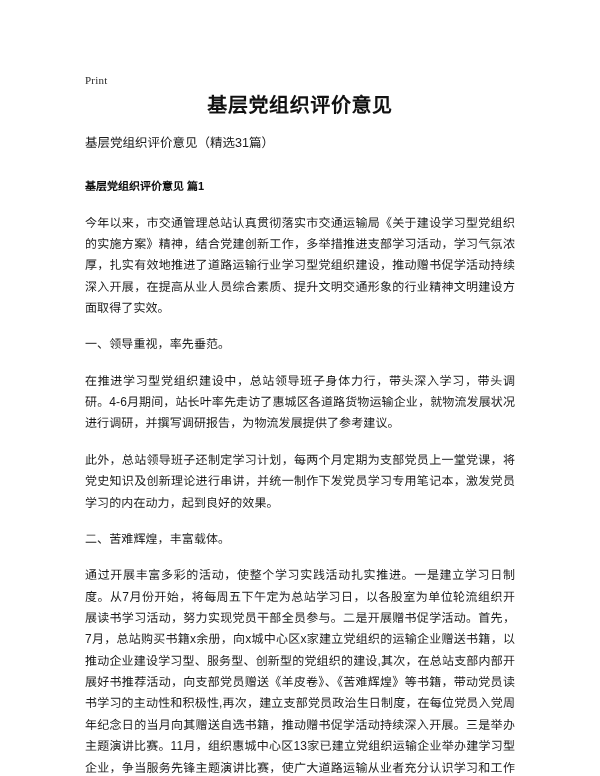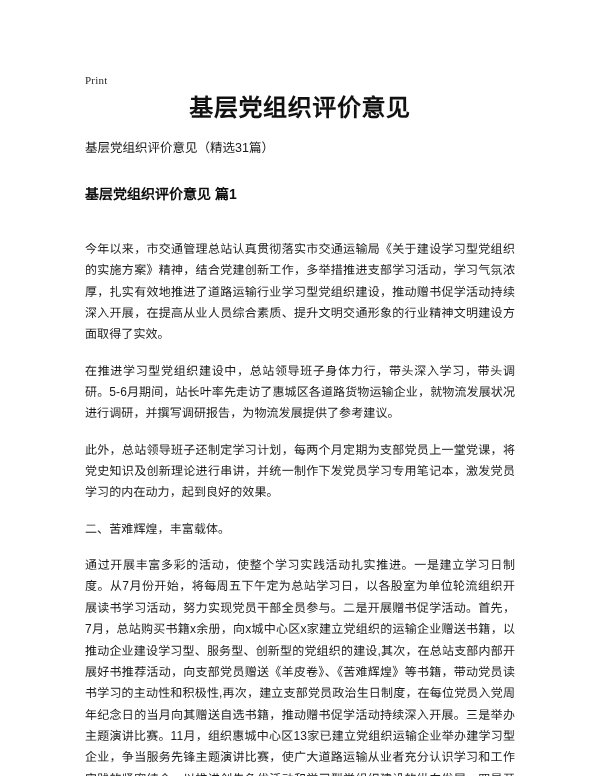--- a/index.html
+++ b/index.html
@@ -45,42 +45,42 @@
   .doc {
     position: absolute;
     top: 92px;
     left: 85px;
     width: 430px;
   }
 
   .doc-title {
     margin: 0 0 14px 0;
     font-family: "Liberation Sans", "DejaVu Sans", sans-serif;
-    font-size: 24px;
+    font-size: 20px;
     line-height: 1.35;
     font-weight: 700;
     text-align: center;
     color: #111111;
     letter-spacing: 0.6px;
   }
 
   .doc-subtitle {
     margin: 0 0 25px 0;
     font-family: "Liberation Sans", "DejaVu Sans", sans-serif;
     font-size: 12.5px;
     line-height: 1.6;
     font-weight: 400;
     color: #1a1a1a;
     text-align: left;
   }
 
   .sec-title {
-    margin: 0 0 33px 0;
+    margin: 0 0 17px 0;
     font-family: "Liberation Sans", "DejaVu Sans", sans-serif;
-    font-size: 14px;
+    font-size: 11px;
     line-height: 1.6;
     font-weight: 700;
     color: #0d0d0d;
     text-align: left;
   }
 
   .para {
     margin: 0 0 15px 0;
     font-family: "Liberation Sans", "DejaVu Sans", sans-serif;
     font-size: 12px;
@@ -109,22 +109,23 @@
   <div class="doc">
 
     <h1 class="doc-title">基层党组织评价意见</h1>
 
     <p class="doc-subtitle">基层党组织评价意见（精选31篇）</p>
 
     <p class="sec-title">基层党组织评价意见 篇1</p>
 
     <p class="para">今年以来，市交通管理总站认真贯彻落实市交通运输局《关于建设学习型党组织的实施方案》精神，结合党建创新工作，多举措推进支部学习活动，学习气氛浓厚，扎实有效地推进了道路运输行业学习型党组织建设，推动赠书促学活动持续深入开展，在提高从业人员综合素质、提升文明交通形象的行业精神文明建设方面取得了实效。</p>
 
+    <p class="para section-label">一、领导重视，率先垂范。</p>
 
-    <p class="para">在推进学习型党组织建设中，总站领导班子身体力行，带头深入学习，带头调研。5-6月期间，站长叶率先走访了惠城区各道路货物运输企业，就物流发展状况进行调研，并撰写调研报告，为物流发展提供了参考建议。</p>
+    <p class="para">在推进学习型党组织建设中，总站领导班子身体力行，带头深入学习，带头调研。4-6月期间，站长叶率先走访了惠城区各道路货物运输企业，就物流发展状况进行调研，并撰写调研报告，为物流发展提供了参考建议。</p>
 
     <p class="para">此外，总站领导班子还制定学习计划，每两个月定期为支部党员上一堂党课，将党史知识及创新理论进行串讲，并统一制作下发党员学习专用笔记本，激发党员学习的内在动力，起到良好的效果。</p>
 
     <p class="para section-label">二、苦难辉煌，丰富载体。</p>
 
     <p class="para">通过开展丰富多彩的活动，使整个学习实践活动扎实推进。一是建立学习日制度。从7月份开始，将每周五下午定为总站学习日，以各股室为单位轮流组织开展读书学习活动，努力实现党员干部全员参与。二是开展赠书促学活动。首先，7月，总站购买书籍x余册，向x城中心区x家建立党组织的运输企业赠送书籍，以推动企业建设学习型、服务型、创新型的党组织的建设,其次，在总站支部内部开展好书推荐活动，向支部党员赠送《羊皮卷》、《苦难辉煌》等书籍，带动党员读书学习的主动性和积极性,再次，建立支部党员政治生日制度，在每位党员入党周年纪念日的当月向其赠送自选书籍，推动赠书促学活动持续深入开展。三是举办主题演讲比赛。11月，组织惠城中心区13家已建立党组织运输企业举办建学习型企业，争当服务先锋主题演讲比赛，使广大道路运输从业者充分认识学习和工作实践的紧密结合，以推进创先争优活动和学习型党组织建设的纵向发展。四是开展读书交流座谈。12月，组织惠城中心区13家已建立党组织的道路运输企业党员代表及总站党员代表开展读书心得交流，将建设学习型党组织活动引向深入，以点带面，通过交流促提升。</p>
 
   </div>
 </div>
 

